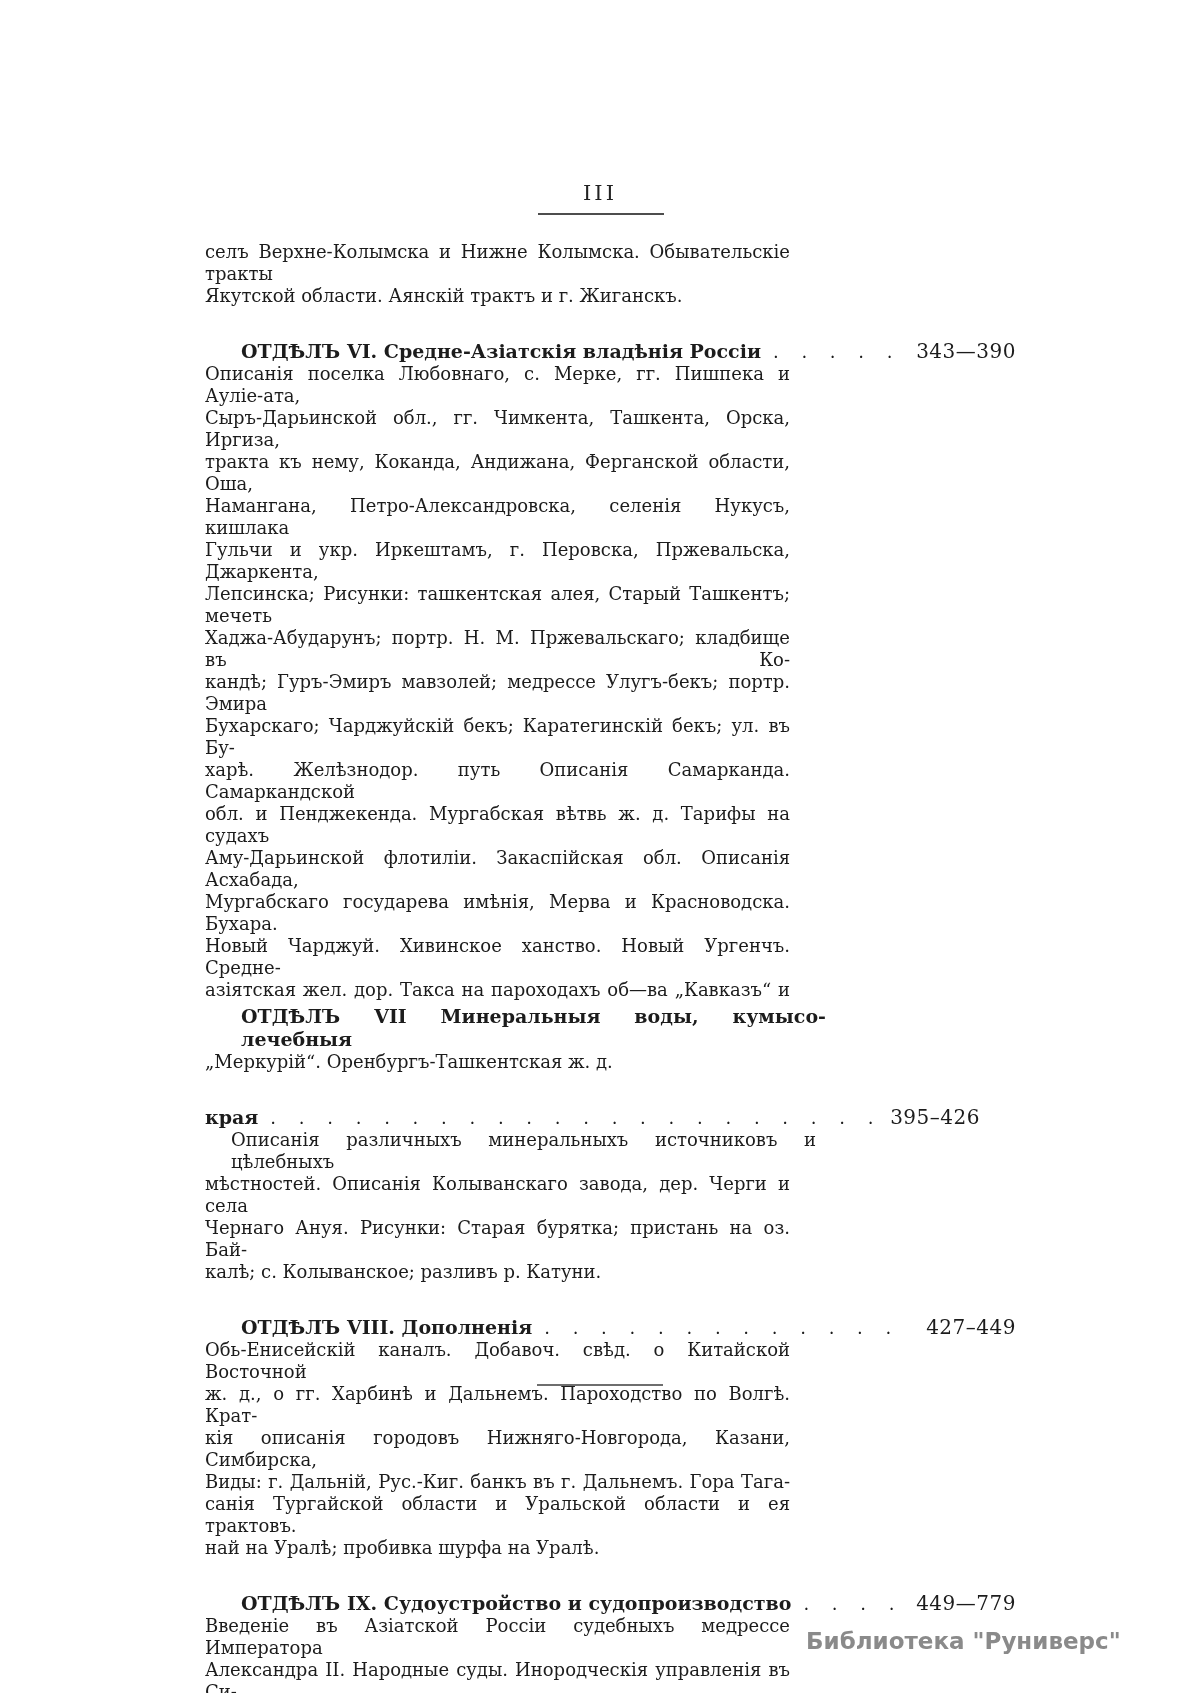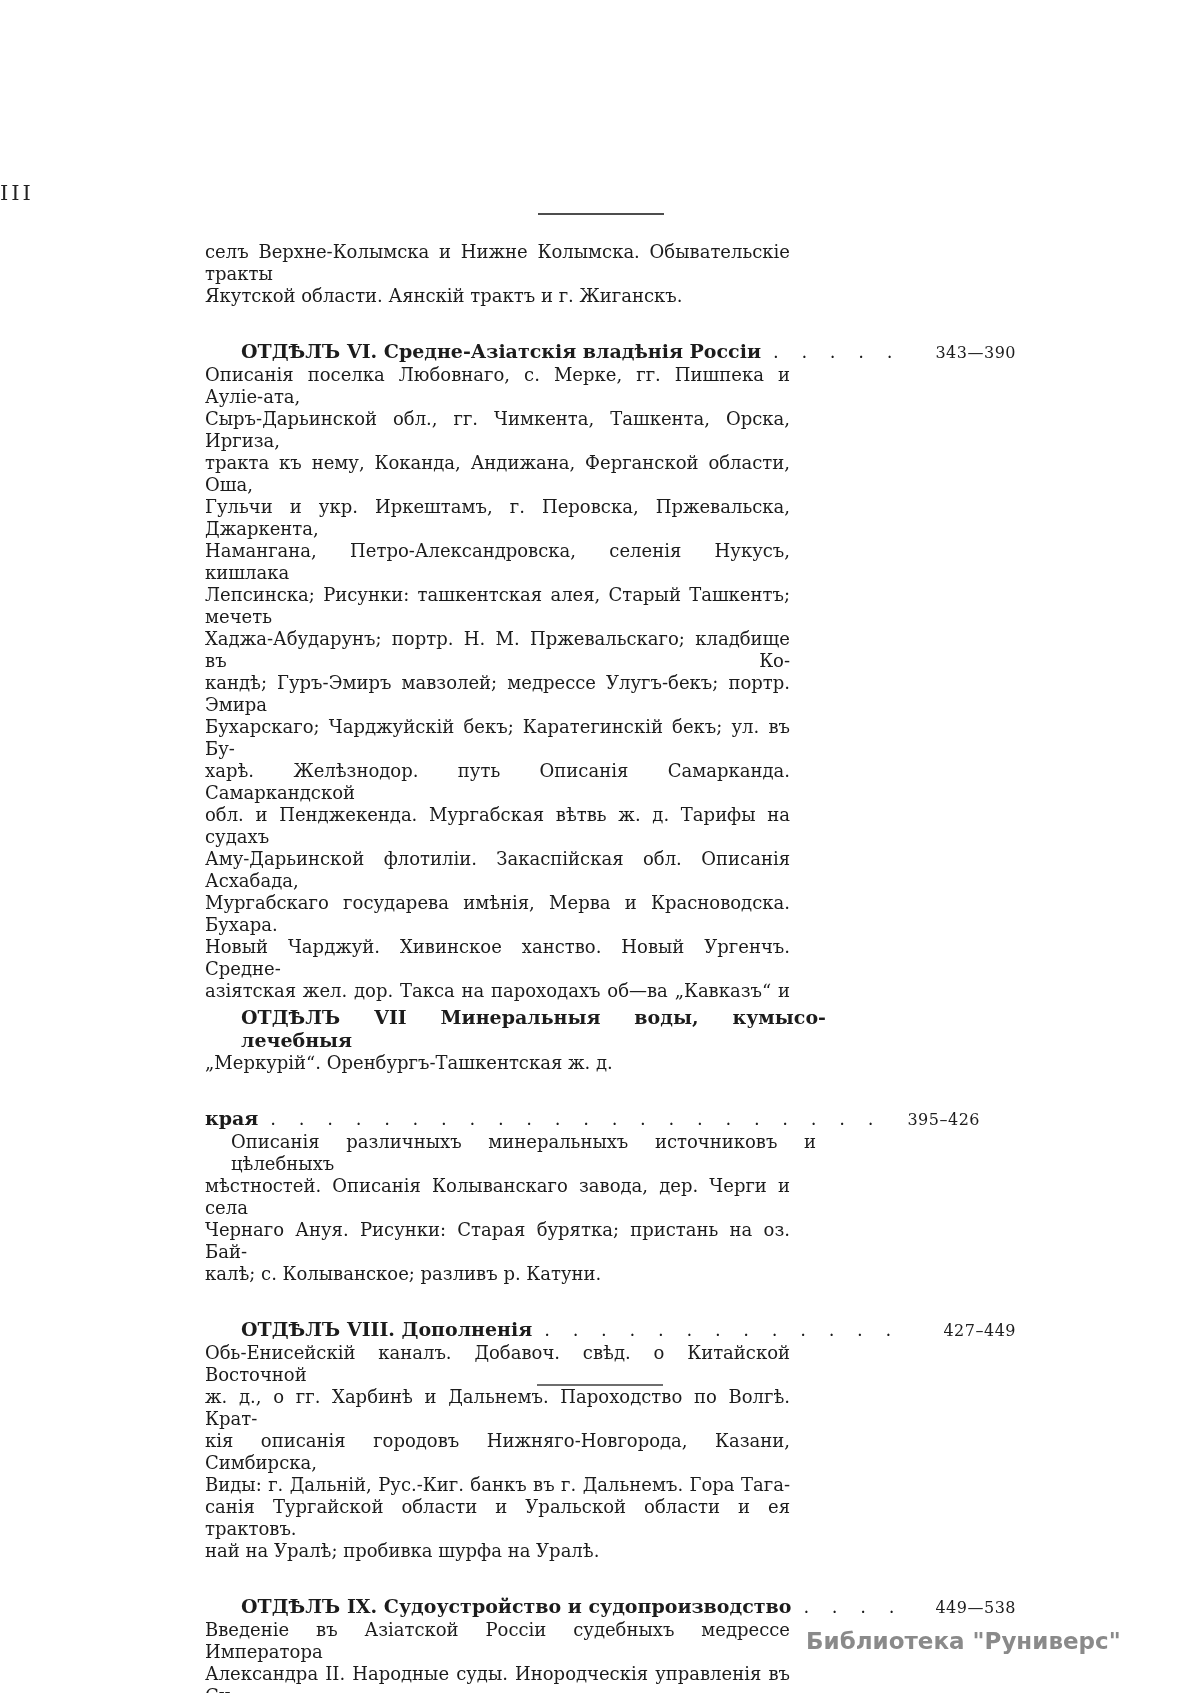--- a/index.html
+++ b/index.html
@@ -6,21 +6,21 @@
   body {
     width:1200px; height:1693px;
     background:#ffffff;
     position:relative;
     font-family:"DejaVu Serif","Liberation Serif",serif;
     color:#1c1c1c;
     overflow:hidden;
   }
   .folio {
     position:absolute; top:181px; left:0; width:1200px;
-    text-align:left; font-size:21px; letter-spacing:3px;
+    text-align:center; font-size:21px; letter-spacing:3px;
     color:#222;
   }
   .folio-rule {
     position:absolute; top:213px; left:538px; width:126px; height:2px;
     background:#4d4d4d;
   }
   .toc {
     position:absolute; top:241px; left:205px; width:585px;
     font-size:18px; line-height:22px;
   }
@@ -36,21 +36,21 @@
   }
   .line.haspage .txt { flex:0 0 auto; }
   .b { font-weight:bold; font-size:19px; }
   .leader {
     flex:1 1 auto; overflow:hidden; white-space:nowrap;
     padding:0 8px 0 12px;
     word-spacing:17px; color:#1c1c1c;
   }
   .pg {
     flex:0 0 auto; min-width:106px; text-align:right;
-    font-size:16px; letter-spacing:0.5px;
+    font-size:20px; letter-spacing:0.5px;
   }
   .end-rule {
     position:absolute; top:1384px; left:537px; width:126px; height:2px;
     background:#6e6e6e;
   }
   .watermark {
     position:absolute; top:1628px; left:806px;
     font-family:"DejaVu Sans","Liberation Sans",sans-serif;
     font-weight:bold; font-size:23px; color:#8a8a8a;
   }
@@ -65,22 +65,22 @@
     <div class="line just"><span class="txt"><span>селъ Верхне-Колымска и Нижне Колымска. Обывательскіе тракты</span></span></div>
     <div class="line"><span class="txt"><span>Якутской области. Аянскій трактъ и г. Жиганскъ.</span></span></div>
     <div class="line ind2 gap haspage">
       <span class="txt"><span class="b">ОТДѢЛЪ VI. Средне-Азіатскія владѣнія Россіи</span></span>
       <span class="leader">. . . . . . . . . . . . . . . . . . . . . . . . . . . . . . . . . . . . . . . . . . . . . . . . . . . . . . . . . . . . </span>
       <span class="pg">343—390</span>
     </div>
     <div class="line just"><span class="txt"><span>Описанія поселка Любовнаго, с. Мерке, гг. Пишпека и Ауліе-ата,</span></span></div>
     <div class="line just"><span class="txt"><span>Сыръ-Дарьинской обл., гг. Чимкента, Ташкента, Орска, Иргиза,</span></span></div>
     <div class="line just"><span class="txt"><span>тракта къ нему, Коканда, Андижана, Ферганской области, Оша,</span></span></div>
+    <div class="line just"><span class="txt"><span>Намангана, Петро-Александровска, селенія Нукусъ, кишлака</span></span></div>
     <div class="line just"><span class="txt"><span>Гульчи и укр. Иркештамъ, г. Перовска, Пржевальска, Джаркента,</span></span></div>
-    <div class="line just"><span class="txt"><span>Намангана, Петро-Александровска, селенія Нукусъ, кишлака</span></span></div>
     <div class="line just"><span class="txt"><span>Лепсинска; Рисунки: ташкентская алея, Старый Ташкентъ; мечеть</span></span></div>
     <div class="line just"><span class="txt"><span>Хаджа-Абударунъ; портр. Н. М. Пржевальскаго; кладбище въ Ко-</span></span></div>
     <div class="line just"><span class="txt"><span>кандѣ; Гуръ-Эмиръ мавзолей; медрессе Улугъ-бекъ; портр. Эмира</span></span></div>
     <div class="line just"><span class="txt"><span>Бухарскаго; Чарджуйскій бекъ; Каратегинскій бекъ; ул. въ Бу-</span></span></div>
     <div class="line just"><span class="txt"><span>харѣ. Желѣзнодор. путь Описанія Самарканда. Самаркандской</span></span></div>
     <div class="line just"><span class="txt"><span>обл. и Пенджекенда. Мургабская вѣтвь ж. д. Тарифы на судахъ</span></span></div>
     <div class="line just"><span class="txt"><span>Аму-Дарьинской флотиліи. Закаспійская обл. Описанія Асхабада,</span></span></div>
     <div class="line just"><span class="txt"><span>Мургабскаго государева имѣнія, Мерва и Красноводска. Бухара.</span></span></div>
     <div class="line just"><span class="txt"><span>Новый Чарджуй. Хивинское ханство. Новый Ургенчъ. Средне-</span></span></div>
     <div class="line just"><span class="txt"><span>азіятская жел. дор. Такса на пароходахъ об—ва „Кавказъ“ и</span></span></div>
@@ -102,21 +102,21 @@
     </div>
     <div class="line just"><span class="txt"><span>Обь-Енисейскій каналъ. Добавоч. свѣд. о Китайской Восточной</span></span></div>
     <div class="line just"><span class="txt"><span>ж. д., о гг. Харбинѣ и Дальнемъ. Пароходство по Волгѣ. Крат-</span></span></div>
     <div class="line just"><span class="txt"><span>кія описанія городовъ Нижняго-Новгорода, Казани, Симбирска,</span></span></div>
     <div class="line just"><span class="txt"><span>Виды: г. Дальній, Рус.-Киг. банкъ въ г. Дальнемъ. Гора Тага-</span></span></div>
     <div class="line just"><span class="txt"><span>санія Тургайской области и Уральской области и ея трактовъ.</span></span></div>
     <div class="line"><span class="txt"><span>най на Уралѣ; пробивка шурфа на Уралѣ.</span></span></div>
     <div class="line ind2 gap haspage">
       <span class="txt"><span class="b">ОТДѢЛЪ IX. Судоустройство и судопроизводство</span></span>
       <span class="leader">. . . . . . . . . . . . . . . . . . . . . . . . . . . . . . . . . . . . . . . . . . . . . . . . . . . . . . . . . . . . </span>
-      <span class="pg">449—538</span>
+      <span class="pg">449—779</span>
     </div>
     <div class="line just"><span class="txt"><span>Введеніе въ Азіатской Россіи судебныхъ медрессе Императора</span></span></div>
     <div class="line just"><span class="txt"><span>Александра II. Народные суды. Инородческія управленія въ Си-</span></span></div>
   </div>
 
 <div class="end-rule"></div>
 
 <div class="watermark">Библиотека "Руниверс"</div>
 
 </body></html>

